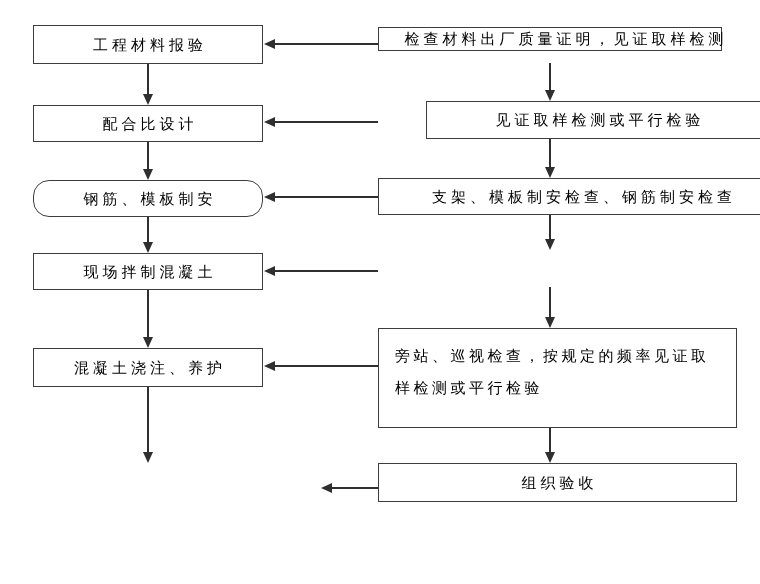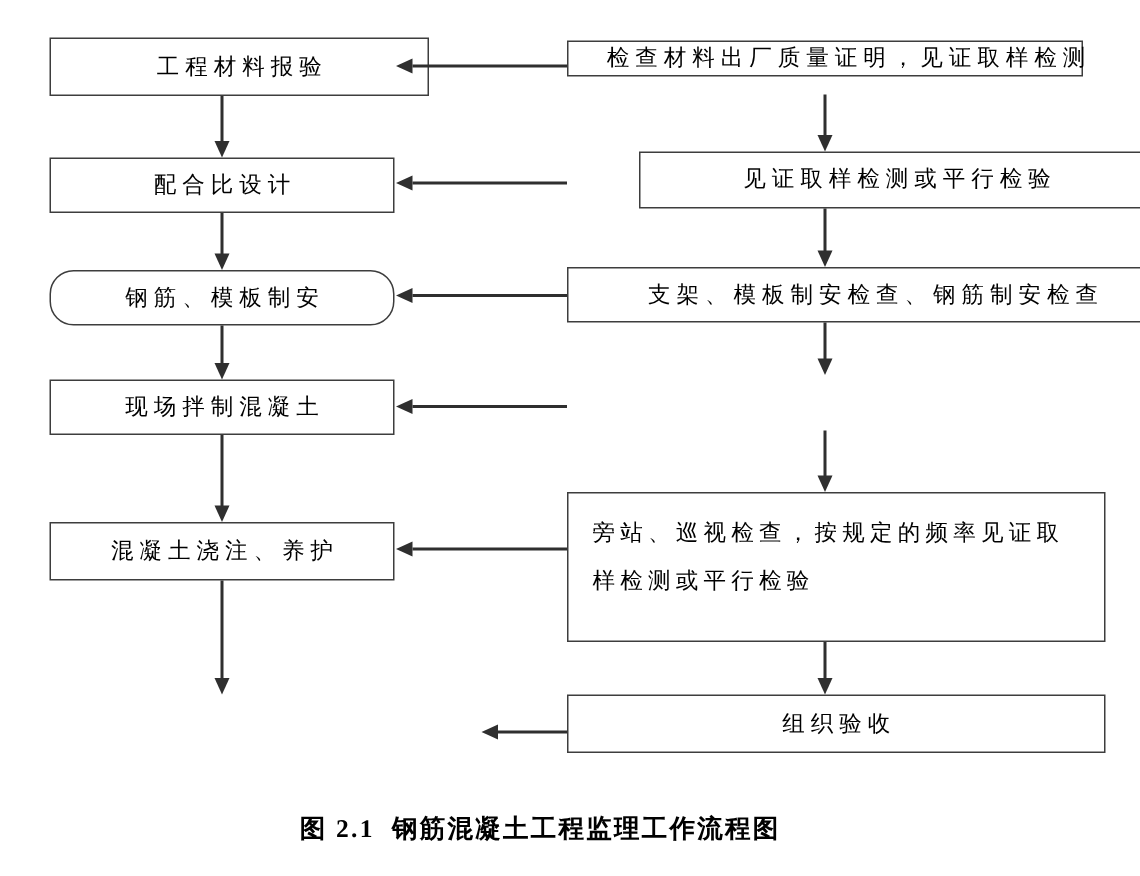--- a/index.html
+++ b/index.html
@@ -26,21 +26,21 @@
   .bx.multiline{
     justify-content:flex-start;
     align-items:flex-start;
     white-space:normal;
     text-indent:0;
     padding:11px 14px 0 16px;
     line-height:32px;
     letter-spacing:3.5px;
   }
   
-  .L1{left:33px; top:25px;  width:253px; height:39px;}
+  .L1{left:33px; top:25px;  width:230px; height:39px;}
   .L2{left:33px; top:105px; width:230px; height:37px;}
   .L3{left:33px; top:180px; width:230px; height:37px;border-radius:16px;}
   .L4{left:33px; top:253px; width:230px; height:37px;}
   .L5{left:33px; top:348px; width:230px; height:39px;}
   .L6{left:33px; top:463px; width:287px; height:37px;}
   
   .R1{left:378px; top:27px;  width:344px; height:24px;padding-left:28px;}
   .R2{left:378px; top:101px; width:344px; height:38px;margin-left:48px;}
   .R3{left:378px; top:178px; width:408px; height:37px;}
   .R4{left:378px; top:250px; width:344px; height:37px;}
@@ -136,15 +136,14 @@
     <div class="ah-down V6A"></div>
   <div class="vline V7L"></div>
     <div class="ah-down V7A"></div>
   <div class="vline V8L"></div>
     <div class="ah-down V8A"></div>
   <div class="vline V9L"></div>
     <div class="ah-down V9A"></div>
   <div class="vline V10L"></div>
     <div class="ah-down V10A"></div>
 
-  <div class="caption">图 2.1  钢筋混凝土工程监理工作流程图</div>
 
 </div>
 
 </body></html>

